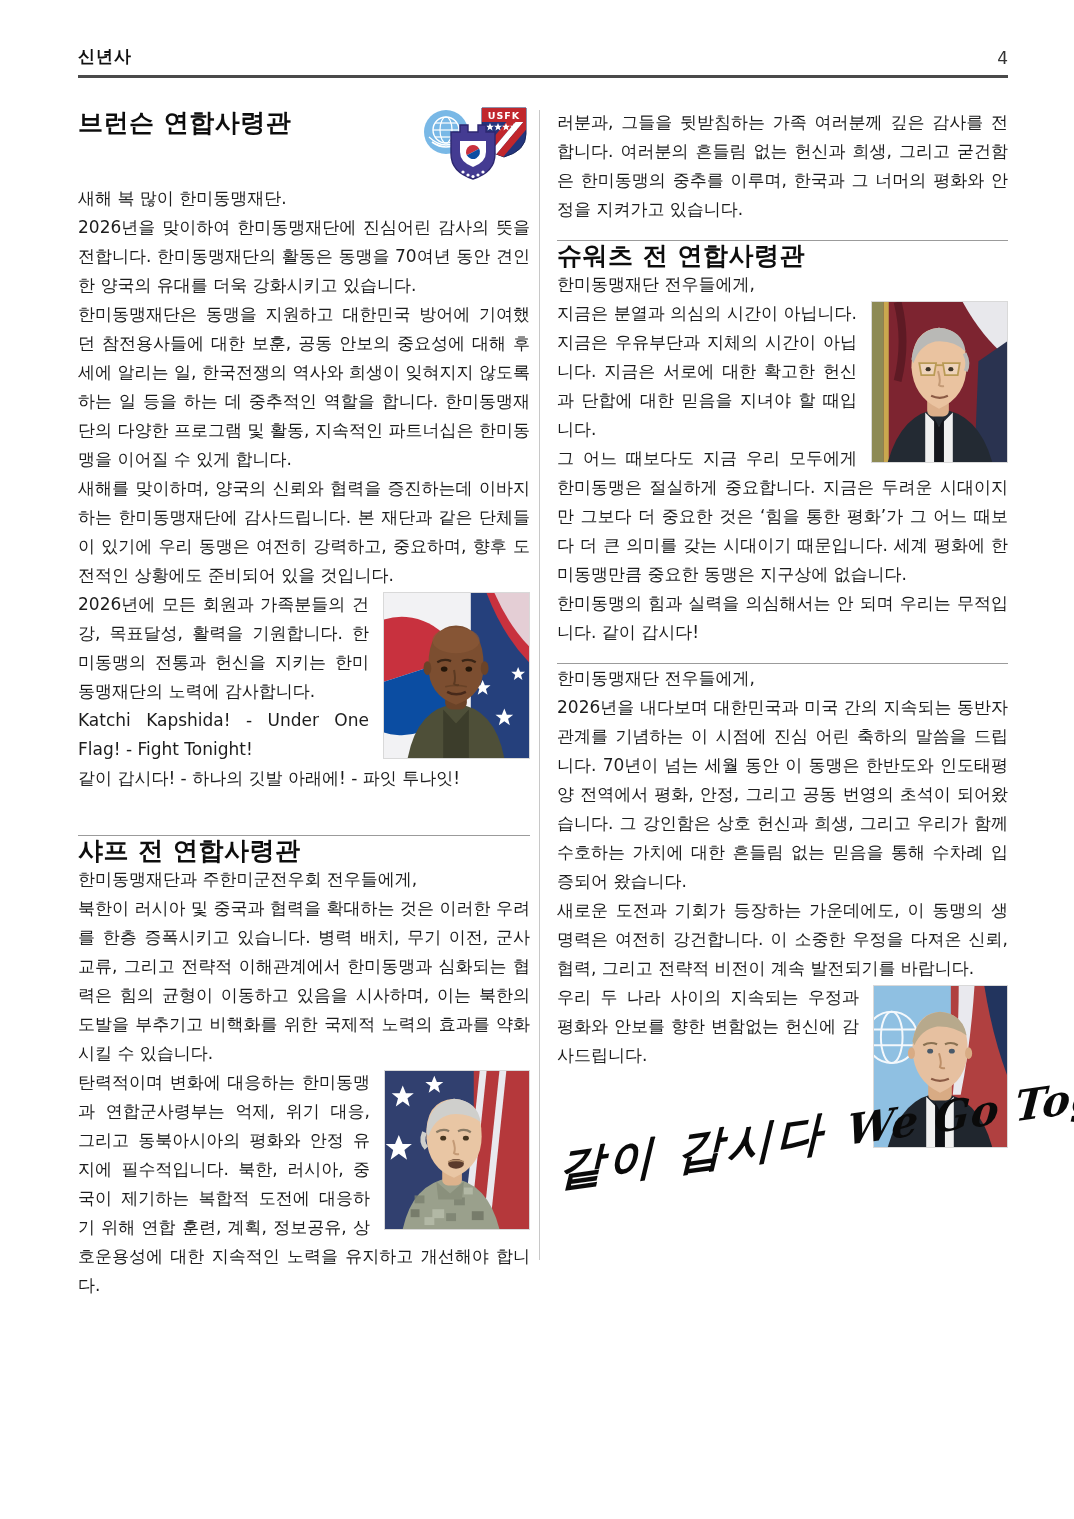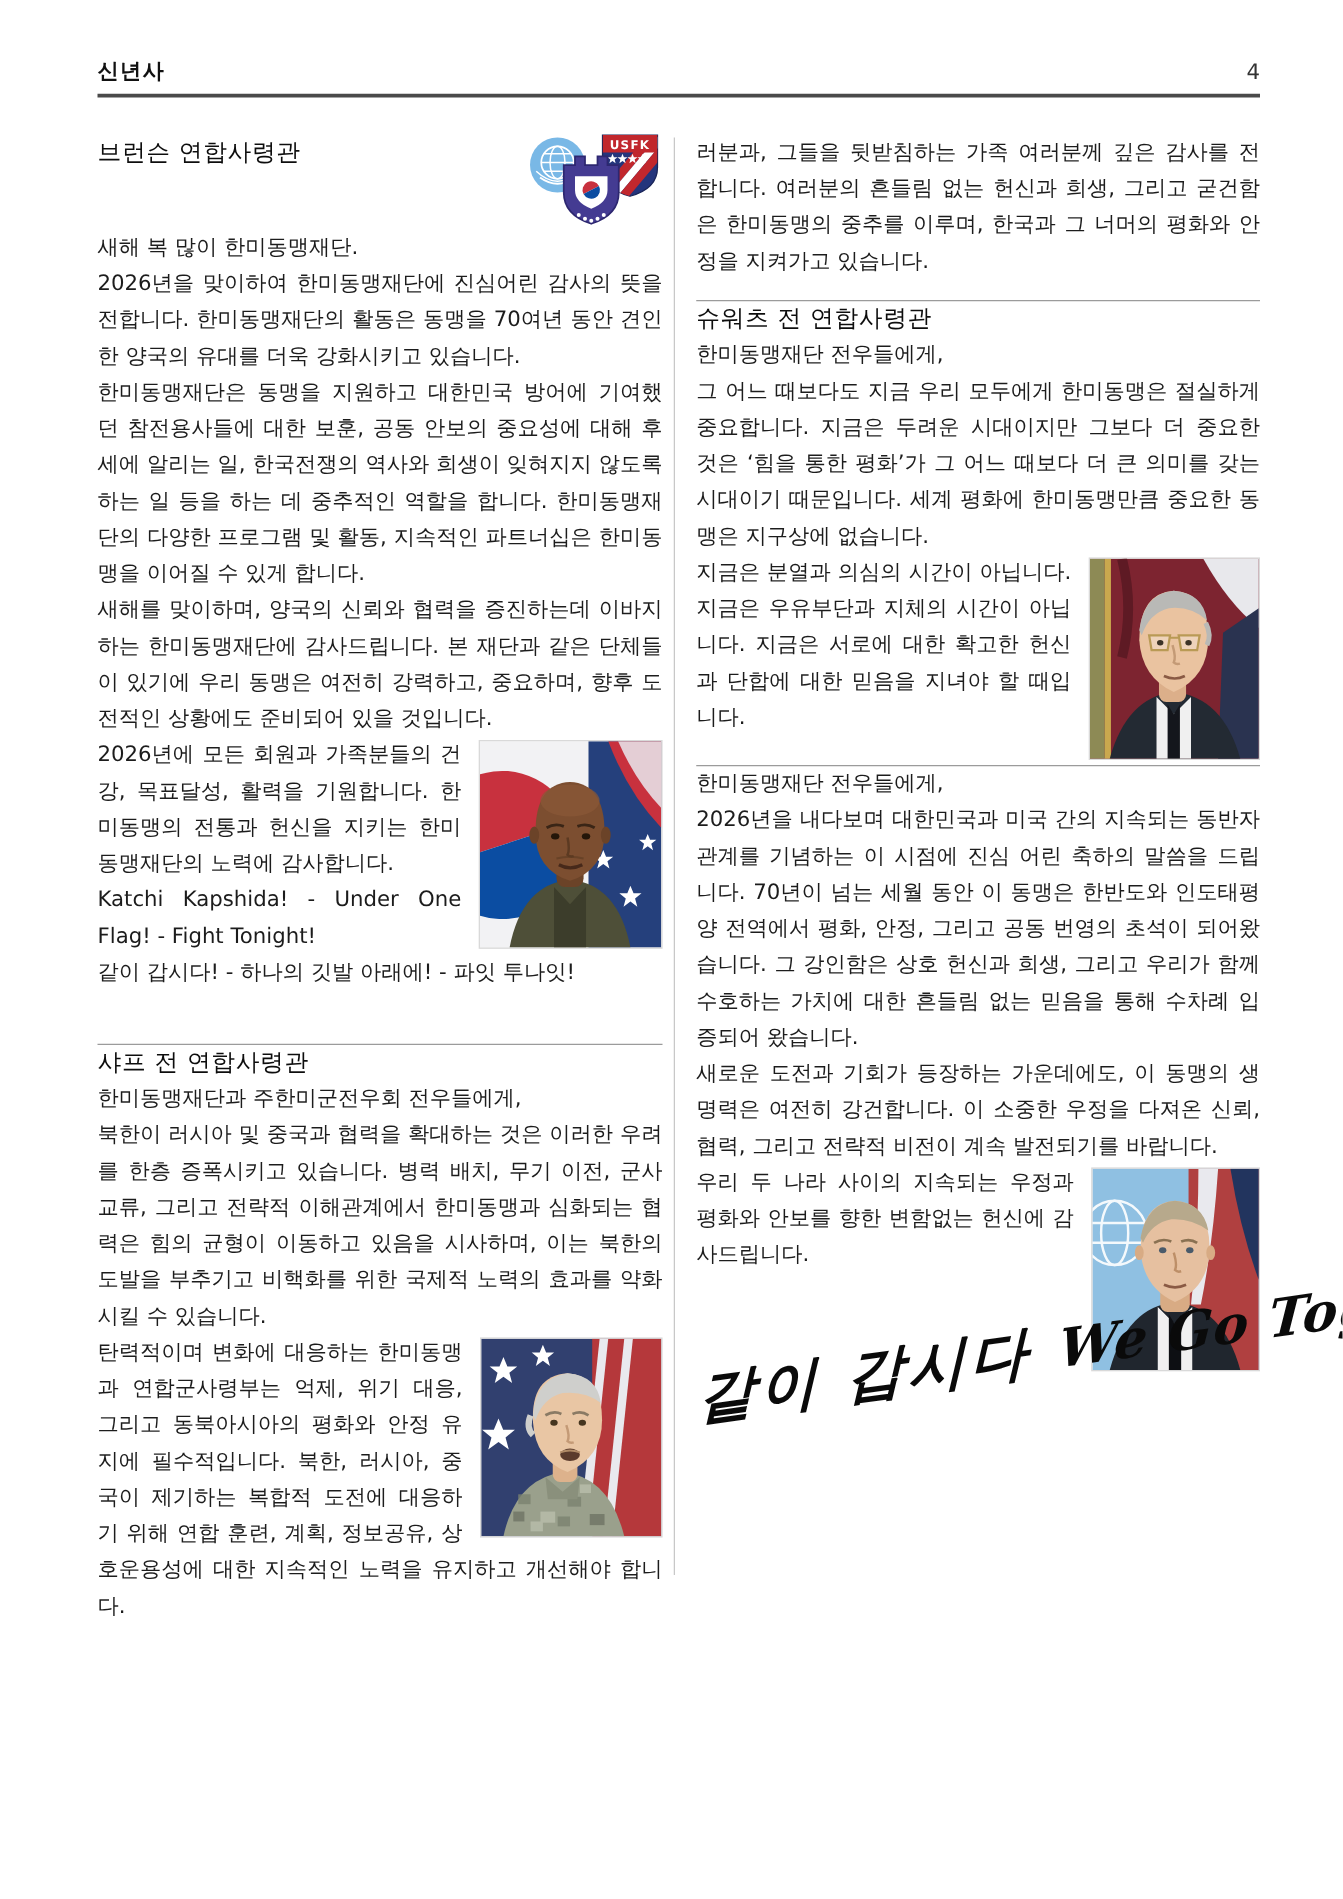--- a/index.html
+++ b/index.html
@@ -15,21 +15,21 @@
   .masthead { display:flex; justify-content:space-between; align-items:flex-end; height:30px; }
   .masthead .title { font-size:17px; font-weight:bold; letter-spacing:1px; color:#111; }
   .masthead .pageno { font-size:17px; color:#333; }
   .head-rule { border:none; border-top:3px solid #4a4a4a; margin-top:7px; }
 
   
   .columns { display:grid; grid-template-columns:452px 451px; column-gap:27px; margin-top:30px; position:relative; }
   .column-rule { position:absolute; left:461px; top:2px; bottom:40px; width:1px; background:#c8c8c8; }
   .col { font-size:17px; line-height:29px; text-align:justify; color:#1c1c1c; }
   .col p { margin:0; }
-  h2.sec-heading { font-size:19px; letter-spacing:.5px; color:#0d0d0d; margin:0; font-weight:normal; }
+  h2.sec-heading { font-size:25px; letter-spacing:.5px; color:#0d0d0d; margin:0; font-weight:bold; }
 
   .sec-divider { border:none; border-top:1px solid #9b9b9b; clear:both; }
   .div-left { margin-top:42px; }
   .h-left { margin-top:40px; }
   .p-after-h { margin-top:28px; }
   .div-right-1 { margin-top:16px; }
   .h-right { margin-top:54px; }
 
   
   .brunson-head { display:flow-root; min-height:72px; }
@@ -215,21 +215,20 @@
       </p>
     </div>
 
     <div class="col">
       <p>러분과, 그들을 뒷받침하는 가족 여러분께 깊은 감사를 전합니다. 여러분의 흔들림 없는 헌신과 희생, 그리고 굳건함은 한미동맹의 중추를 이루며, 한국과 그 너머의 평화와 안정을 지켜가고 있습니다.</p>
 
       <hr class="sec-divider div-right-1">
 
       <h2 class="sec-heading h-right">슈워츠 전 연합사령관</h2>
       <p class="p-after-h">한미동맹재단 전우들에게,</p>
-      <p>그 어느 때보다도 지금 우리 모두에게 한미동맹은 절실하게 중요합니다. 지금은 두려운 시대이지만 그보다 더 중요한 것은 ‘힘을 통한 평화’가 그 어느 때보다 더 큰 의미를 갖는 시대이기 때문입니다. 세계 평화에 한미동맹만큼 중요한 동맹은 지구상에 없습니다.</p>
       <p>
         <span class="photo-float photo-schwartz">
           <svg viewBox="0 0 137 162" preserveAspectRatio="none">
             <rect width="137" height="162" fill="#7d2430"></rect>
             <rect x="0" y="0" width="12" height="162" fill="#8d8a55"></rect>
             <rect x="12" y="0" width="5" height="162" fill="#caa84e"></rect>
             <path d="M92 0 L137 0 L137 56 Q112 36 92 0 Z" fill="#e8e8ec"></path>
             <path d="M108 60 L137 40 L137 162 L104 162 Z" fill="#2a3350"></path>
             <path d="M26 0 q10 40 0 80" stroke="#5e1a24" stroke-width="8" fill="none"></path>
             <path d="M16 162 Q30 112 68 108 Q108 112 122 162 Z" fill="#232a33"></path>
@@ -245,20 +244,22 @@
               <line x1="65" y1="64" x2="72" y2="64"></line>
             </g>
             <ellipse cx="57" cy="68" rx="2.6" ry="2.2" fill="#3c3326"></ellipse>
             <ellipse cx="80" cy="68" rx="2.6" ry="2.2" fill="#3c3326"></ellipse>
             <path d="M67 70 q3 10 1 14 q2 2 5 1" stroke="#c49a76" stroke-width="2" fill="none"></path>
             <path d="M60 95 q9 4 17 0" stroke="#8a5a44" stroke-width="2.2" fill="none"></path>
           </svg>
         </span>
         <span>지금은 분열과 의심의 시간이 아닙니다. 지금은 우유부단과 지체의 시간이 아닙니다. 지금은 서로에 대한 확고한 헌신과 단합에 대한 믿음을 지녀야 할 때입니다.</span>
       </p>
+      <p>그 어느 때보다도 지금 우리 모두에게 한미동맹은 절실하게 중요합니다. 지금은 두려운 시대이지만 그보다 더 중요한 것은 ‘힘을 통한 평화’가 그 어느 때보다 더 큰 의미를 갖는 시대이기 때문입니다. 세계 평화에 한미동맹만큼 중요한 동맹은 지구상에 없습니다.</p>
+      <p>한미동맹의 힘과 실력을 의심해서는 안 되며 우리는 무적입니다. 같이 갑시다!</p>
 
       <hr class="sec-divider div-right-1">
 
       <p class="p-after-h">한미동맹재단 전우들에게,</p>
       <p>2026년을 내다보며 대한민국과 미국 간의 지속되는 동반자 관계를 기념하는 이 시점에 진심 어린 축하의 말씀을 드립니다. 70년이 넘는 세월 동안 이 동맹은 한반도와 인도태평양 전역에서 평화, 안정, 그리고 공동 번영의 초석이 되어왔습니다. 그 강인함은 상호 헌신과 희생, 그리고 우리가 함께 수호하는 가치에 대한 흔들림 없는 믿음을 통해 수차례 입증되어 왔습니다.</p>
       <p>새로운 도전과 기회가 등장하는 가운데에도, 이 동맹의 생명력은 여전히 강건합니다. 이 소중한 우정을 다져온 신뢰, 협력, 그리고 전략적 비전이 계속 발전되기를 바랍니다.</p>
       <p>
         <span class="photo-float photo-thurman">
           <svg viewBox="0 0 135 163" preserveAspectRatio="none">
             <rect width="135" height="163" fill="#8fc0e2"></rect>

